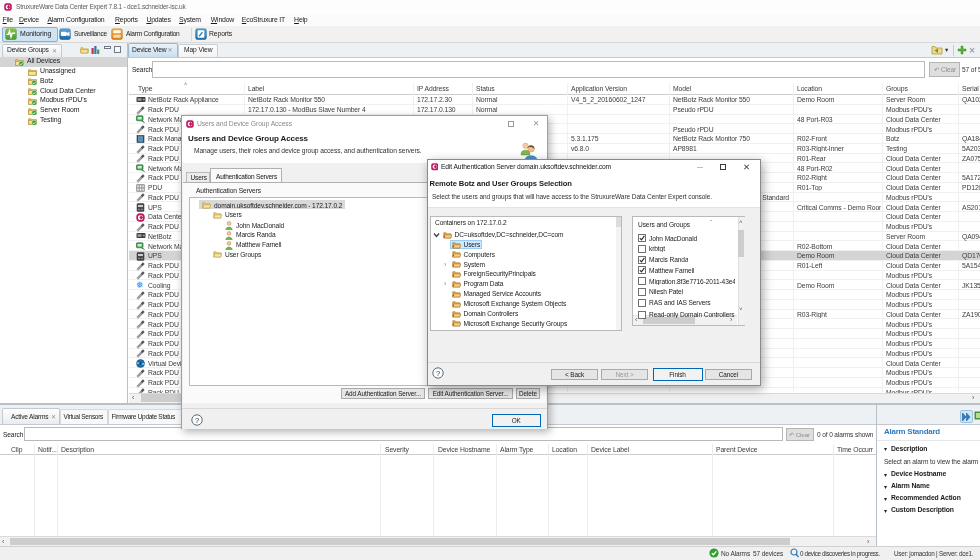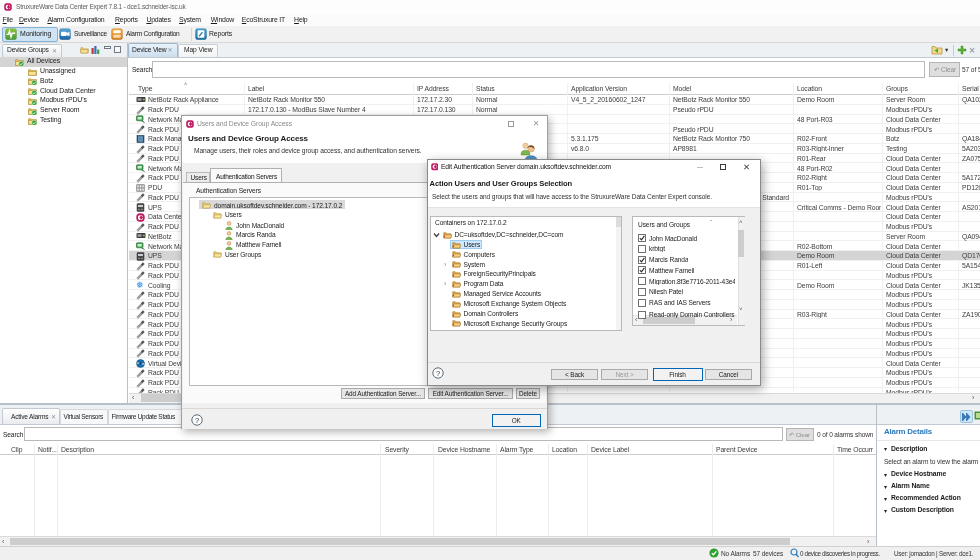--- a/index.html
+++ b/index.html
@@ -520,21 +520,21 @@
 <div class="ab" style="left:960px;top:410px;width:12.5px;height:12.5px;background:#cfe6f7;border:1px solid #9cc4e2;border-radius:2px;"></div>
 <svg class="ab" style="left:961px;top:411.5px" width="11" height="10" viewBox="0 0 11 10">
       <path d="M1.5 1 L5 5 L1.5 9 Z" fill="#2e7bc0" stroke="#1c5c9c" stroke-width="0.6"></path>
       <path d="M5.5 1 L9 5 L5.5 9 Z" fill="#2e7bc0" stroke="#1c5c9c" stroke-width="0.6"></path>
     </svg>
 <svg class="ab" style="left:974px;top:411px" width="8" height="9" viewBox="0 0 8 9">
       <rect x="0.5" y="0.5" width="7" height="8" fill="#4a8f3c"></rect>
       <rect x="2" y="2" width="4" height="5" fill="#b9dd8e"></rect>
     </svg>
 <div class="ab" style="left:877px;top:424px;width:103px;height:122px;background:#ffffff;border-top:1px solid #c3c9d0;"></div>
-<div class="t" style="left:884px;top:427px;font-size:7.9px;color:#2e7bbf;font-weight:bold;letter-spacing:-0.2px;">Alarm Details</div>
+<div class="t" style="left:884px;top:427px;font-size:7.9px;color:#2e7bbf;font-weight:bold;letter-spacing:-0.2px;">Alarm Standard</div>
 <div class="ab" style="left:877px;top:440px;width:103px;height:1px;background:#e4e8ec;"></div>
 <div class="t" style="left:884px;top:445.0px;font-size:6px;color:#222;font-weight:normal;">▾</div>
 <div class="t" style="left:891px;top:444.5px;font-size:6.8px;color:#1a1a1a;font-weight:bold;">Description</div>
 <div class="t" style="left:884px;top:470.5px;font-size:6px;color:#222;font-weight:normal;">▾</div>
 <div class="t" style="left:891px;top:470px;font-size:6.8px;color:#1a1a1a;font-weight:bold;">Device Hostname</div>
 <div class="t" style="left:884px;top:482.5px;font-size:6px;color:#222;font-weight:normal;">▾</div>
 <div class="t" style="left:891px;top:482px;font-size:6.8px;color:#1a1a1a;font-weight:bold;">Alarm Name</div>
 <div class="t" style="left:884px;top:494.5px;font-size:6px;color:#222;font-weight:normal;">▾</div>
 <div class="t" style="left:891px;top:494px;font-size:6.8px;color:#1a1a1a;font-weight:bold;">Recommended Action</div>
 <div class="t" style="left:884px;top:506.5px;font-size:6px;color:#222;font-weight:normal;">▾</div>
@@ -634,21 +634,21 @@
       <rect x="0.5" y="0.5" width="15" height="15" rx="4.5" fill="#c0175d"></rect>
       <circle cx="8" cy="8" r="4.6" fill="#ffffff"></circle>
       <path d="M8 3 L13 8 L8 13 Z" fill="#c0175d"></path>
       <circle cx="8" cy="8" r="1.8" fill="#c0175d"></circle>
     </svg>
 <div class="t" style="left:441px;top:163px;font-size:6.7px;color:#111;font-weight:normal;">Edit Authentication Server domain.uksoftdev.schneider.com</div>
 <div class="ab" style="left:697px;top:166.5px;width:6px;height:1px;background:#bdbdbd;"></div>
 <div class="ab" style="left:719.5px;top:163.5px;width:6.5px;height:6.5px;border:1px solid #3c3c3c;"></div>
 <div class="t" style="left:743px;top:161.5px;font-size:8.5px;color:#3c3c3c;font-weight:normal;">✕</div>
 <div class="ab" style="left:428px;top:175px;width:332px;height:32px;background:#ffffff;"></div>
-<div class="t" style="left:429.5px;top:179px;font-size:7.6px;color:#1a1a1a;font-weight:bold;">Action Users and User Groups Selection</div>
+<div class="t" style="left:429.5px;top:179px;font-size:7.6px;color:#1a1a1a;font-weight:bold;">Remote Botz and User Groups Selection</div>
 <div class="t" style="left:432px;top:193px;font-size:6.6px;color:#333;font-weight:normal;">Select the users and groups that will have access to the StruxureWare Data Center Expert console.</div>
 <div class="ab" style="left:428px;top:206.5px;width:332px;height:1px;background:#e3e3e3;"></div>
 <div class="ab" style="left:429.5px;top:216px;width:192px;height:114.5px;background:#ffffff;border:1px solid #b9b9b9;"></div>
 <div class="t" style="left:435px;top:219px;font-size:6.6px;color:#222;font-weight:normal;">Containers on 172.17.0.2</div>
 <div class="ab" style="left:616px;top:217px;width:5px;height:112.5px;background:#f3f3f3;"></div>
 <div class="ab" style="left:616px;top:217px;width:5px;height:10px;background:#dcdcdc;"></div>
 <svg class="ab" style="left:432.5px;top:232.2px" width="7" height="6" viewBox="0 0 7 6">
       <polyline points="1,1.5 3.5,4.5 6,1.5" fill="none" stroke="#3c3c3c" stroke-width="1.2"></polyline>
     </svg>
 <svg class="ab" style="left:442.5px;top:230.7px" width="9" height="8" viewBox="0 0 12 10">

